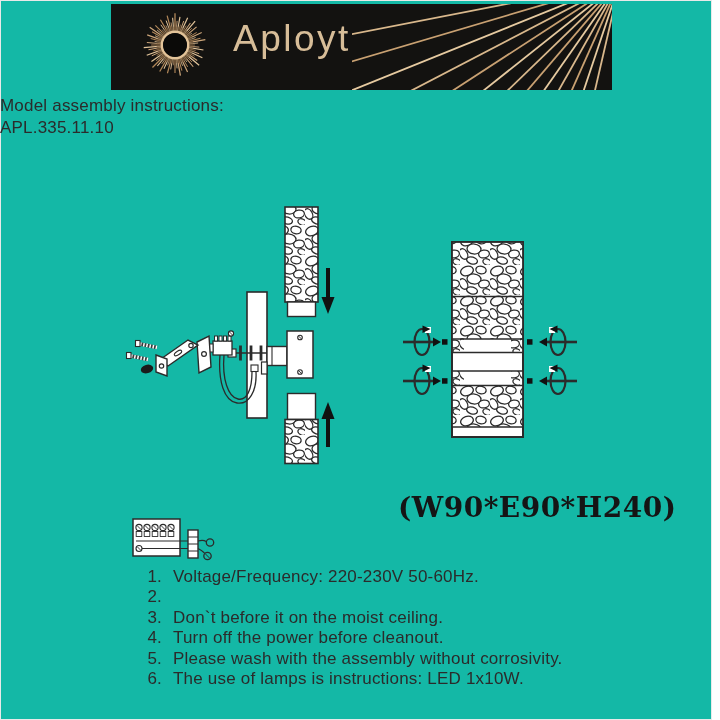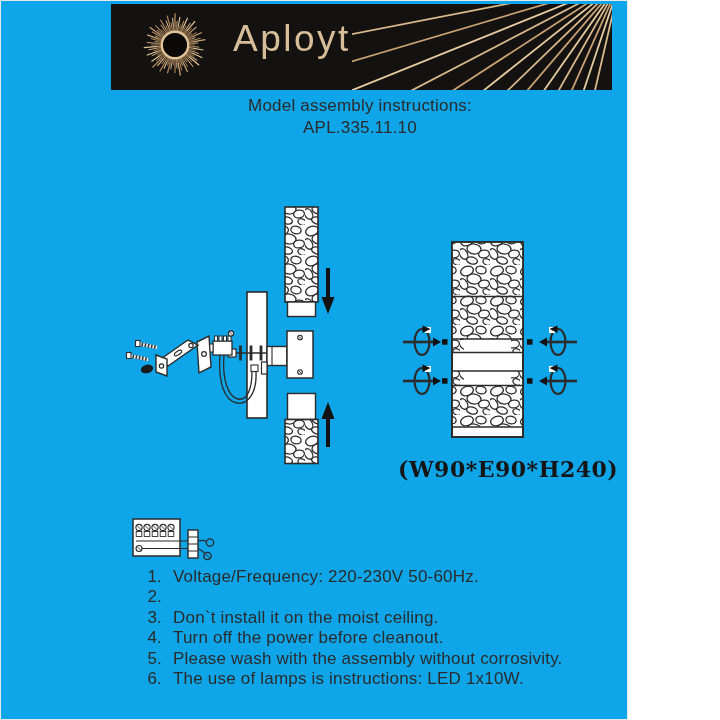--- a/index.html
+++ b/index.html
@@ -1,40 +1,40 @@
 <!DOCTYPE html>
 <html><head>
 <meta charset="utf-8">
 <style>
   html,body{margin:0;padding:0;background:#fff;}
   .page{
-    position:relative;width:628px;height:720px;background:#0ea5e9;overflow:hidden;
+    position:relative;width:712px;height:720px;background:#14b8a6;overflow:hidden;
     font-family:"Liberation Sans",sans-serif;color:#2b2b2b;
     box-shadow:inset 0 0 0 1px #e9e9e9;
   }
   .banner{
     position:absolute;left:111px;top:4px;width:501px;height:86px;
     background:#131210;overflow:hidden;
   }
   .sunburst{position:absolute;left:19px;top:-4px;width:90px;height:90px;}
   .brand{
     position:absolute;left:122px;top:16px;line-height:1;
     font-size:37px;letter-spacing:2.5px;color:#d7bd98;font-weight:400;
   }
   .rayfan{position:absolute;right:0;top:0;width:260px;height:86px;}
   .title-block{
-    position:absolute;left:0;top:95px;width:720px;text-align:center;
+    position:absolute;left:0;top:95px;width:720px;text-align:left;
     font-size:17px;line-height:22px;letter-spacing:0.2px;color:#2b2b2b;
   }
   .fig-left{position:absolute;left:125px;top:195px;width:240px;height:280px;}
   .fig-right{position:absolute;left:400px;top:235px;width:180px;height:212px;}
   .fig-wiring{position:absolute;left:125px;top:502px;width:120px;height:68px;}
   .dims{
-    position:absolute;left:398px;top:456px;width:184px;text-align:left;
-    font-family:"DejaVu Serif",serif;font-weight:bold;font-size:22px;
+    position:absolute;left:398px;top:491px;width:184px;text-align:left;
+    font-family:"DejaVu Serif",serif;font-weight:bold;font-size:28px;
     letter-spacing:0.5px;color:#151515;
   }
   .instructions{
     position:absolute;left:129px;top:567px;margin:0;padding:0;list-style:none;
     font-size:17px;line-height:20.4px;letter-spacing:0.2px;color:#2b2b2b;
   }
   .instructions li{display:flex;}
   .instructions .num{flex:none;width:33px;text-align:right;margin-right:11px;}
 </style>
 </head>
@@ -336,21 +336,21 @@
   <ol class="instructions">
     <li>
         <span class="num">1.</span>
         <span>Voltage/Frequency: 220-230V 50-60Hz.</span>
       </li>
     <li>
         <span class="num">2.</span>
       </li>
     <li>
         <span class="num">3.</span>
-        <span>Don`t install it on the moist ceiling.</span>
+        <span>Don`t before it on the moist ceiling.</span>
       </li>
     <li>
         <span class="num">4.</span>
         <span>Turn off the power before cleanout.</span>
       </li>
     <li>
         <span class="num">5.</span>
         <span>Please wash with the assembly without corrosivity.</span>
       </li>
     <li>

